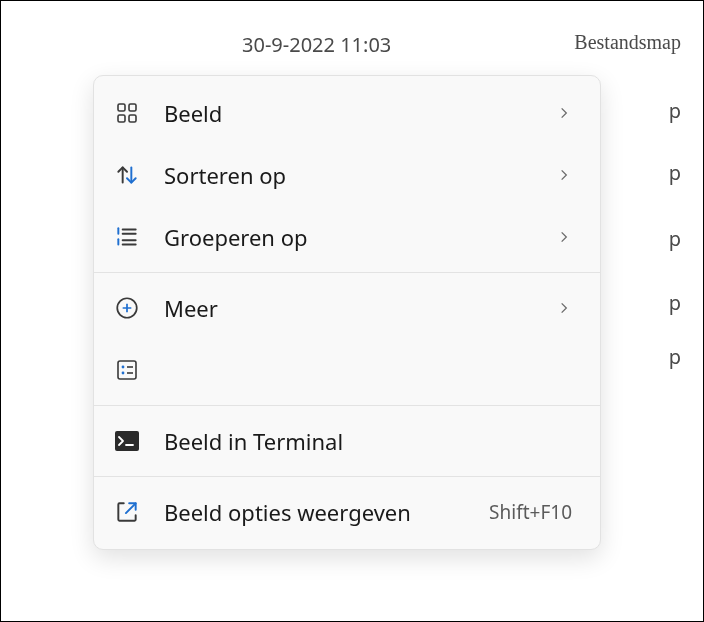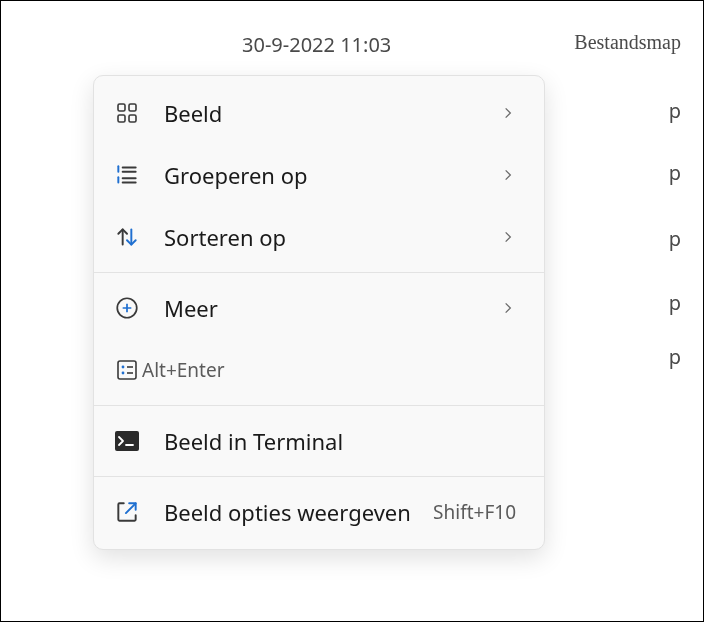--- a/index.html
+++ b/index.html
@@ -18,21 +18,21 @@
     color: #4a4a4a;
     margin-left: 32px;
   }
   .bg-date { top: 30px; left: 209px; }
   .bg-type { top: 30px; right: 22px; font-family: Liberation Serif, serif; }
   .bg-p { right: 22px; font-size: 20px; color: #4a4a4a; position: absolute; }
   .context-menu {
     position: absolute;
     top: 74px;
     left: 92px;
-    width: 452px;
+    width: 508px;
     background: #f9f9f9;
     border: 1px solid #e2e2e2;
     border-radius: 10px;
     box-shadow: 0 8px 24px rgba(0,0,0,0.12);
     padding: 6px 0;
   }
   .menu-item {
     display: flex;
     align-items: center;
     height: 62px;
@@ -96,47 +96,47 @@
     <span class="menu-label">Beeld</span>
     <span class="menu-chevron">
       <svg width="14" height="14" viewBox="0 0 24 24" fill="none" stroke="#6a6a6a" stroke-width="2.2">
           <path d="M8 4l8 8-8 8"></path>
         </svg>
     </span>
   </div>
 
   <div class="menu-item">
     <span class="menu-icon">
+      <svg width="26" height="26" viewBox="0 0 24 24" fill="none" stroke-width="1.8" stroke-linecap="round" stroke-linejoin="round">
+        <path d="M8 19V5" stroke="#3a3a3a"></path>
+        <path d="M4 9l4-4 4 4" stroke="#3a3a3a"></path>
+        <path d="M16 5v14" stroke="#1f6fd0"></path>
+        <path d="M12 15l4 4 4-4" stroke="#1f6fd0"></path>
+      </svg>
+    </span>
+    <span class="menu-label">Sorteren op</span>
+    <span class="menu-chevron">
+      <svg width="14" height="14" viewBox="0 0 24 24" fill="none" stroke="#6a6a6a" stroke-width="2.2">
+          <path d="M8 4l8 8-8 8"></path>
+        </svg>
+    </span>
+  </div>
+
+  <div class="menu-item">
+    <span class="menu-icon">
       <svg width="26" height="26" viewBox="0 0 24 24" fill="none" stroke-width="1.8" stroke-linecap="round">
         <path d="M4 4v5" stroke="#1f6fd0"></path>
         <path d="M8 5h12" stroke="#3a3a3a"></path>
         <path d="M8 9h12" stroke="#3a3a3a"></path>
         <path d="M4 14v5" stroke="#1f6fd0"></path>
         <path d="M8 15h12" stroke="#3a3a3a"></path>
         <path d="M8 19h12" stroke="#3a3a3a"></path>
       </svg>
     </span>
     <span class="menu-label">Groeperen op</span>
-    <span class="menu-chevron">
-      <svg width="14" height="14" viewBox="0 0 24 24" fill="none" stroke="#6a6a6a" stroke-width="2.2">
-          <path d="M8 4l8 8-8 8"></path>
-        </svg>
-    </span>
-  </div>
-
-  <div class="menu-item">
-    <span class="menu-icon">
-      <svg width="26" height="26" viewBox="0 0 24 24" fill="none" stroke-width="1.8" stroke-linecap="round" stroke-linejoin="round">
-        <path d="M8 19V5" stroke="#3a3a3a"></path>
-        <path d="M4 9l4-4 4 4" stroke="#3a3a3a"></path>
-        <path d="M16 5v14" stroke="#1f6fd0"></path>
-        <path d="M12 15l4 4 4-4" stroke="#1f6fd0"></path>
-      </svg>
-    </span>
-    <span class="menu-label">Sorteren op</span>
     <span class="menu-chevron">
       <svg width="14" height="14" viewBox="0 0 24 24" fill="none" stroke="#6a6a6a" stroke-width="2.2">
           <path d="M8 4l8 8-8 8"></path>
         </svg>
     </span>
   </div>
 
   <div class="menu-sep"></div>
 
   <div class="menu-item">
@@ -157,21 +157,20 @@
   <div class="menu-item">
     <span class="menu-icon">
       <svg width="24" height="24" viewBox="0 0 24 24" fill="none" stroke="#3a3a3a" stroke-width="1.6">
         <rect x="3" y="3" width="18" height="18" rx="2"></rect>
         <circle cx="8" cy="9" r="1.4" fill="#1f6fd0" stroke="none"></circle>
         <path d="M12 9h6"></path>
         <circle cx="8" cy="15" r="1.4" fill="#1f6fd0" stroke="none"></circle>
         <path d="M12 15h6"></path>
       </svg>
     </span>
-    <span class="menu-shortcut">Alt+Enter</span>
   </div>
 
   <div class="menu-sep"></div>
 
   <div class="menu-item">
     <span class="menu-icon">
       <svg width="26" height="24" viewBox="0 0 26 24">
         <rect x="1" y="2" width="24" height="20" rx="2" fill="#2b2b2b"></rect>
         <path d="M5 8l4 4-4 4" stroke="#fff" stroke-width="1.8" fill="none" stroke-linecap="round" stroke-linejoin="round"></path>
         <path d="M12 16h7" stroke="#fff" stroke-width="1.8" stroke-linecap="round"></path>

